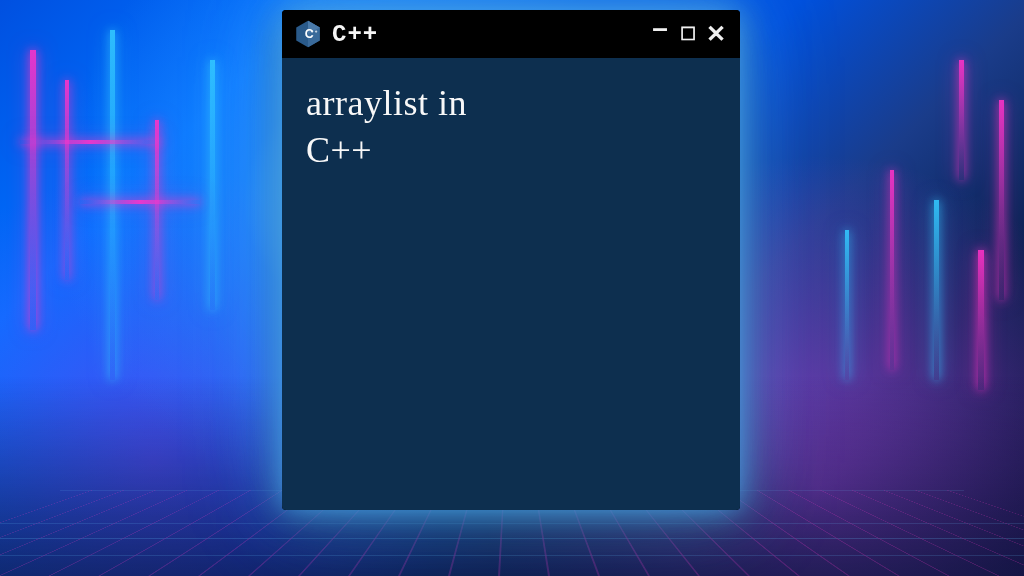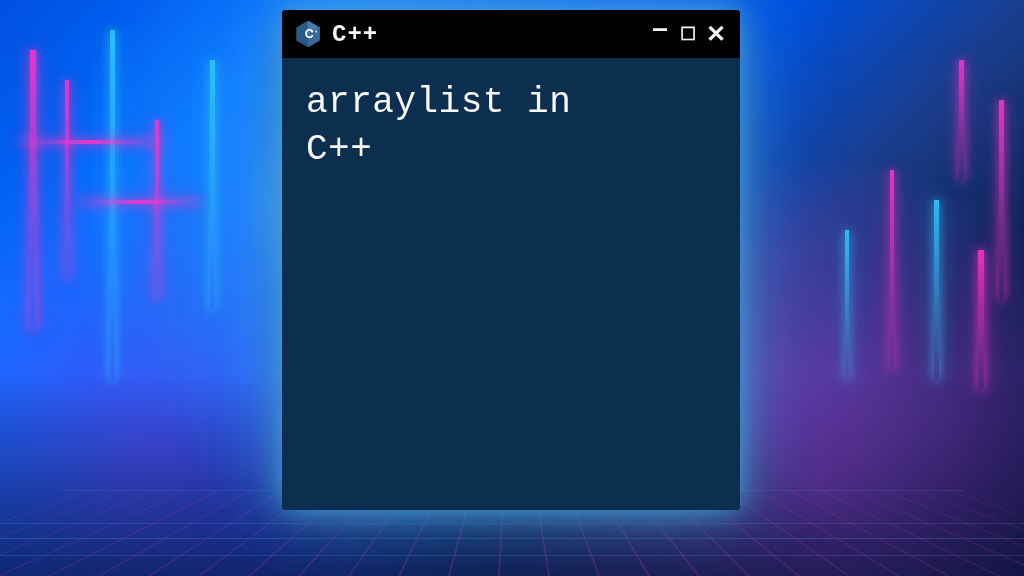--- a/index.html
+++ b/index.html
@@ -153,21 +153,21 @@
     .win-ctrl.close { font-size: 24px; }
 
     .window-body {
       background: #0d2f4f;
       height: calc(100% - 48px);
       padding: 22px 24px;
     }
 
     .body-text {
       color: #f8f8f8;
-      font-family: Liberation Mono, monospace;
+      font-family: Liberation Serif, serif;
       font-size: 36px;
       line-height: 1.3;
       letter-spacing: 0.5px;
       white-space: pre-line;
     }
   </style>
 </head>
 <body>
 
 <div class="bg-container"></div>

